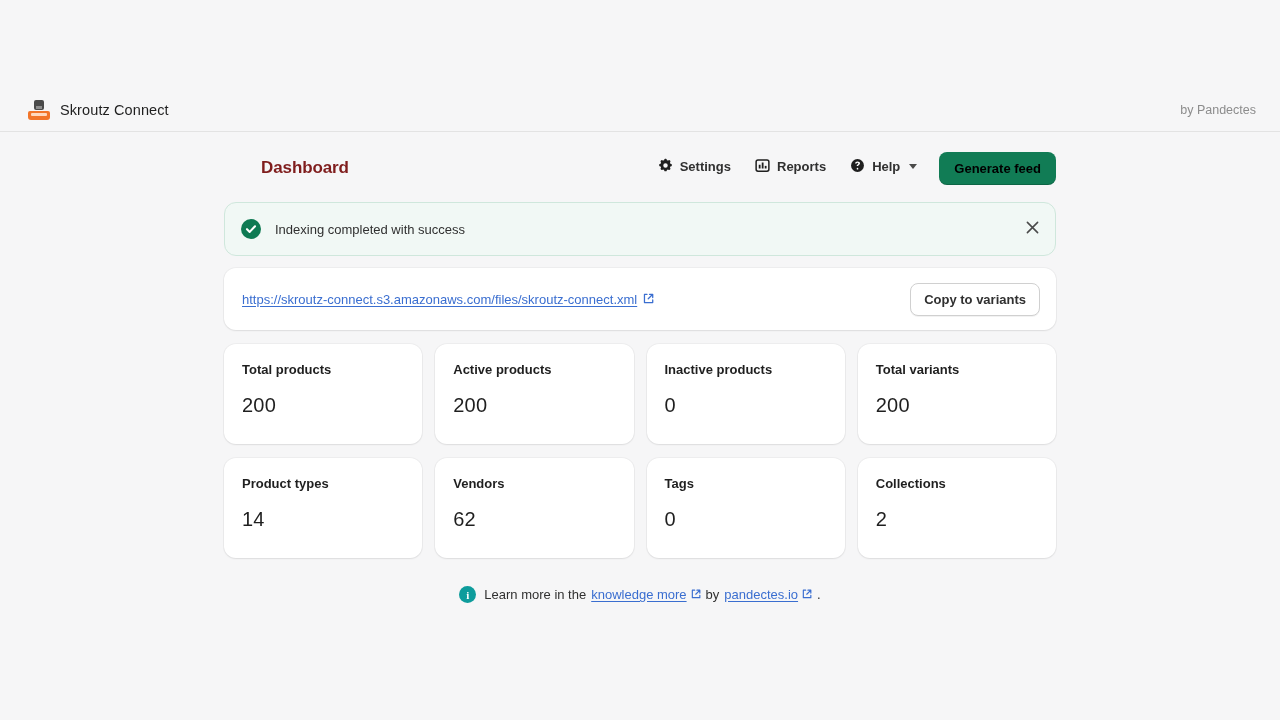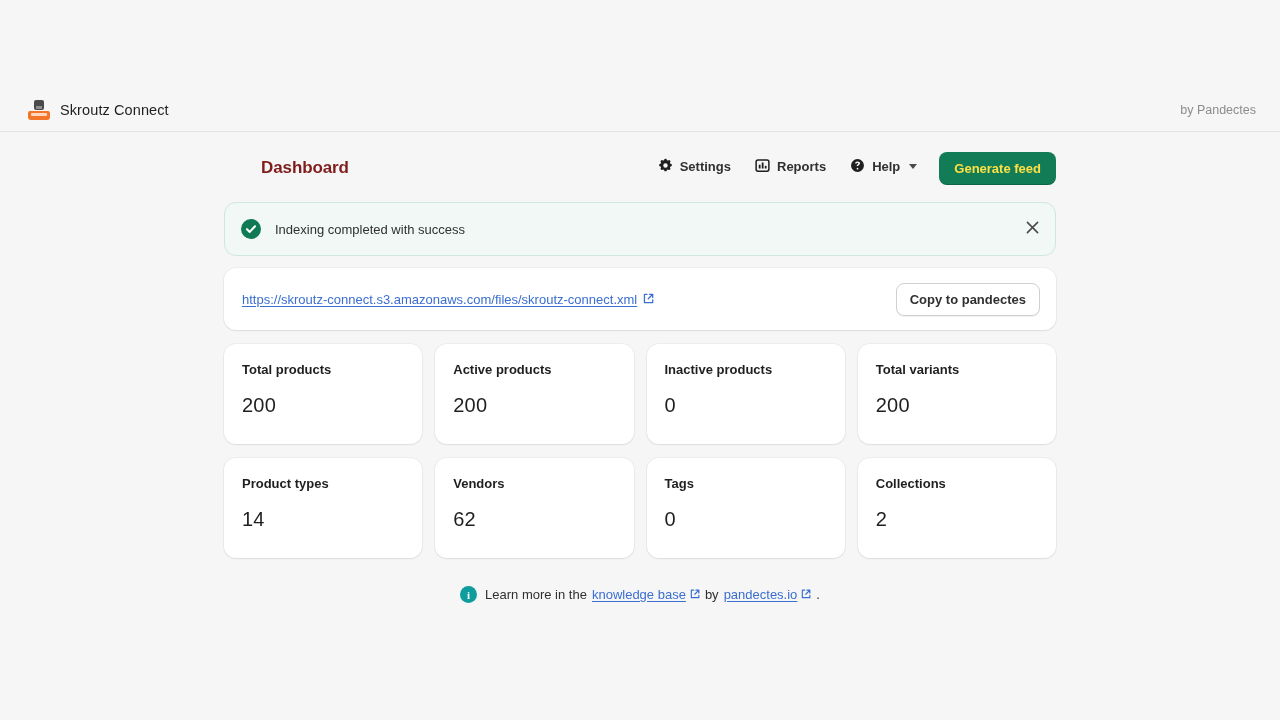--- a/index.html
+++ b/index.html
@@ -86,21 +86,21 @@
   }
   .act-btn .lbl { font-weight: 600; }
   .caret {
     width: 0; height: 0; margin-left: 2px;
     border-left: 4.5px solid transparent;
     border-right: 4.5px solid transparent;
     border-top: 5px solid #4a4a4a;
   }
   .primary-btn {
     background: #117c55;
-    color: #fde047;
+    color: #000000;
     font-size: 13px; font-weight: 650;
     border: none; border-radius: 8px;
     padding: 9px 15px; cursor: pointer;
     margin-left: 6px;
     font-family: "Liberation Sans", sans-serif;
     box-shadow: inset 0 -1px 0 rgba(0,0,0,0.18);
     white-space: nowrap;
   }
 
   
@@ -286,21 +286,21 @@
   <div class="card url-card">
     <a class="url-link" href="#">
       <span>https://skroutz-connect.s3.amazonaws.com/files/skroutz-connect.xml</span>
       <span class="ext-icon">
         <svg width="11" height="11" viewBox="0 0 12 12">
           <path d="M4.4 1.4H1.6v9h9V7.6" fill="none" stroke="#3a6ed0" stroke-width="1.4" stroke-linecap="round" stroke-linejoin="round"></path>
           <path d="M7.1 1.4h3.5v3.5M10.4 1.6 5.7 6.3" fill="none" stroke="#3a6ed0" stroke-width="1.4" stroke-linecap="round" stroke-linejoin="round"></path>
         </svg>
       </span>
     </a>
-    <button class="secondary-btn">Copy to pandectes</button>
+    <button class="secondary-btn">Copy to variants</button>
   </div>
 
   <div class="grid">
     <div class="card stat-card">
       <div class="stat-label">Total products</div>
       <div class="stat-value">200</div>
     </div>
     <div class="card stat-card">
       <div class="stat-label">Active products</div>
       <div class="stat-value">200</div>
@@ -332,21 +332,21 @@
       <div class="stat-label">Collections</div>
       <div class="stat-value">2</div>
     </div>
   </div>
 
   <div class="footer">
     <span class="info-icon">i</span>
     <span class="footer-txt">
       <span>Learn more in the</span>
       <a class="foot-link" href="#">
-        <span>knowledge base</span>
+        <span>knowledge more</span>
         <span>
           <svg width="10" height="10" viewBox="0 0 12 12">
             <path d="M4.4 1.4H1.6v9h9V7.6" fill="none" stroke="#3a6ed0" stroke-width="1.4" stroke-linecap="round" stroke-linejoin="round"></path>
             <path d="M7.1 1.4h3.5v3.5M10.4 1.6 5.7 6.3" fill="none" stroke="#3a6ed0" stroke-width="1.4" stroke-linecap="round" stroke-linejoin="round"></path>
           </svg>
         </span>
       </a>
       <span>by</span>
       <a class="foot-link" href="#">
         <span>pandectes.io</span>

